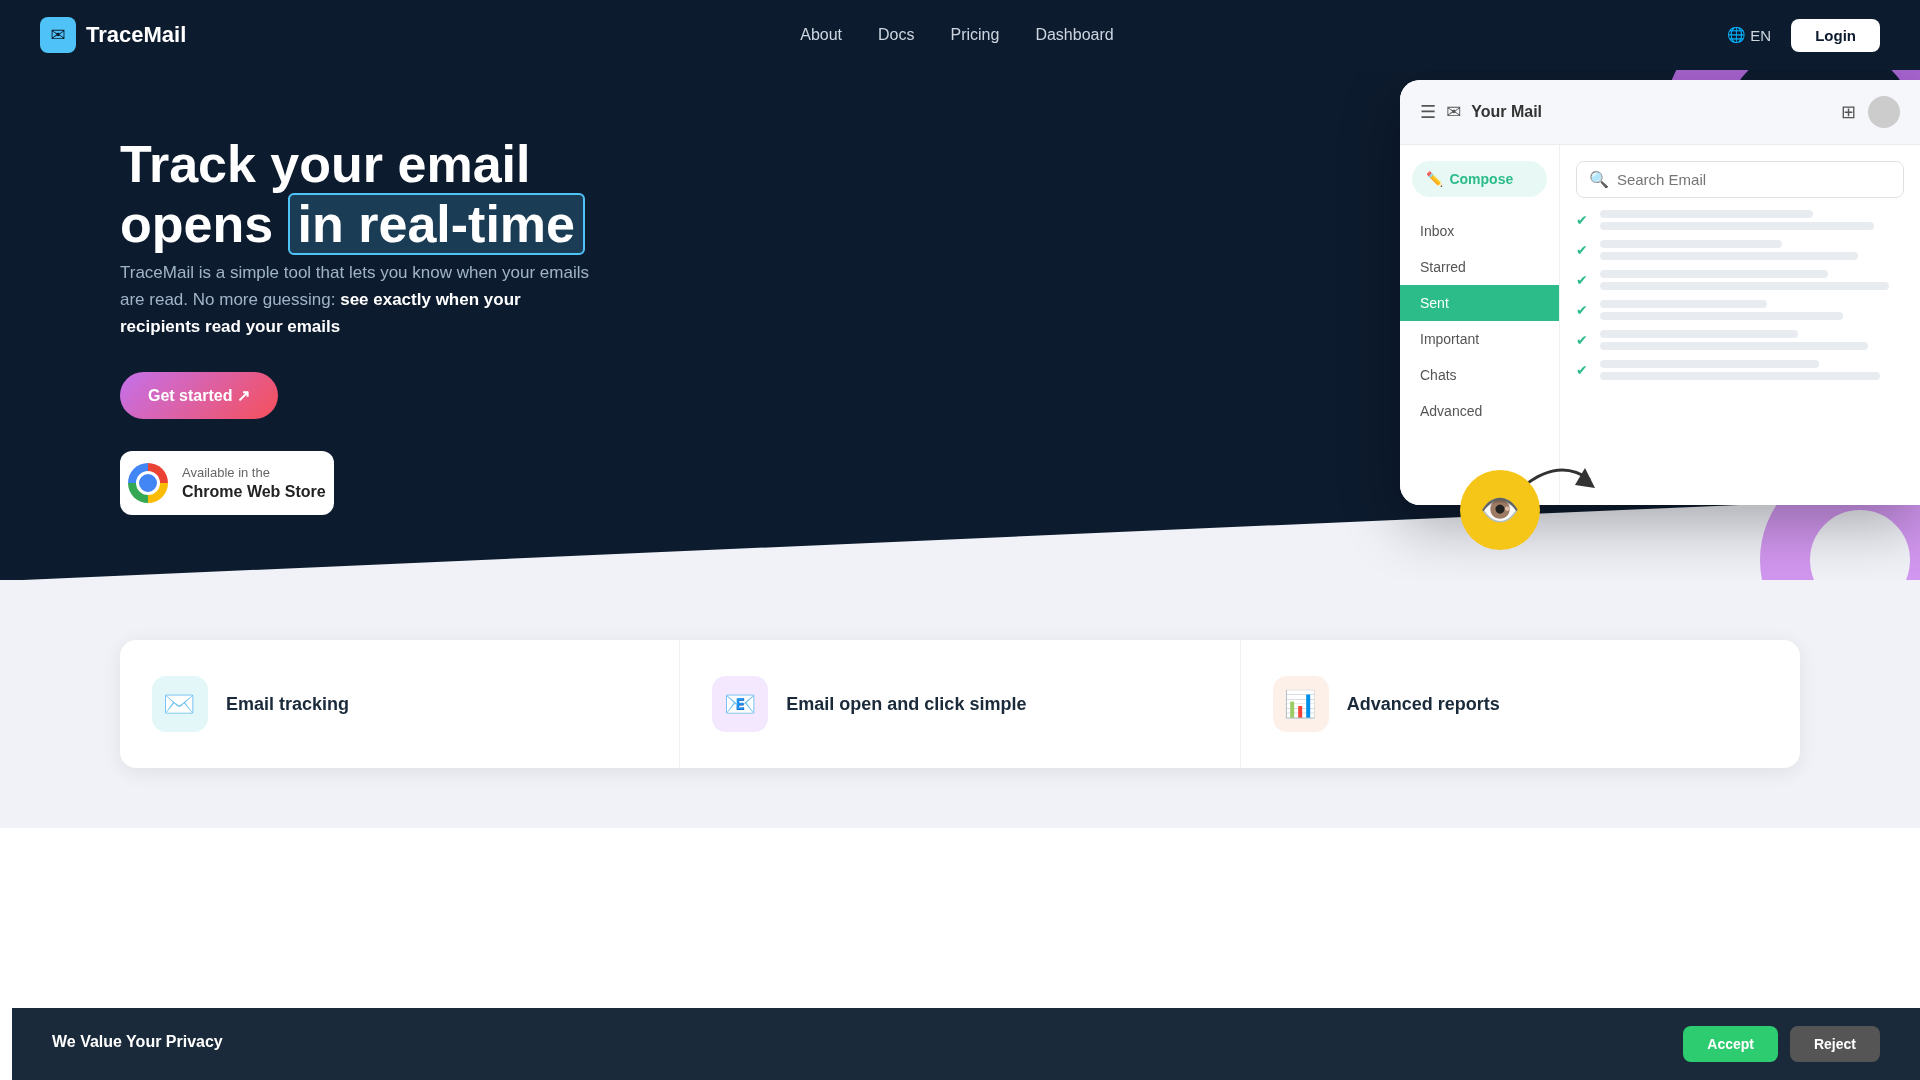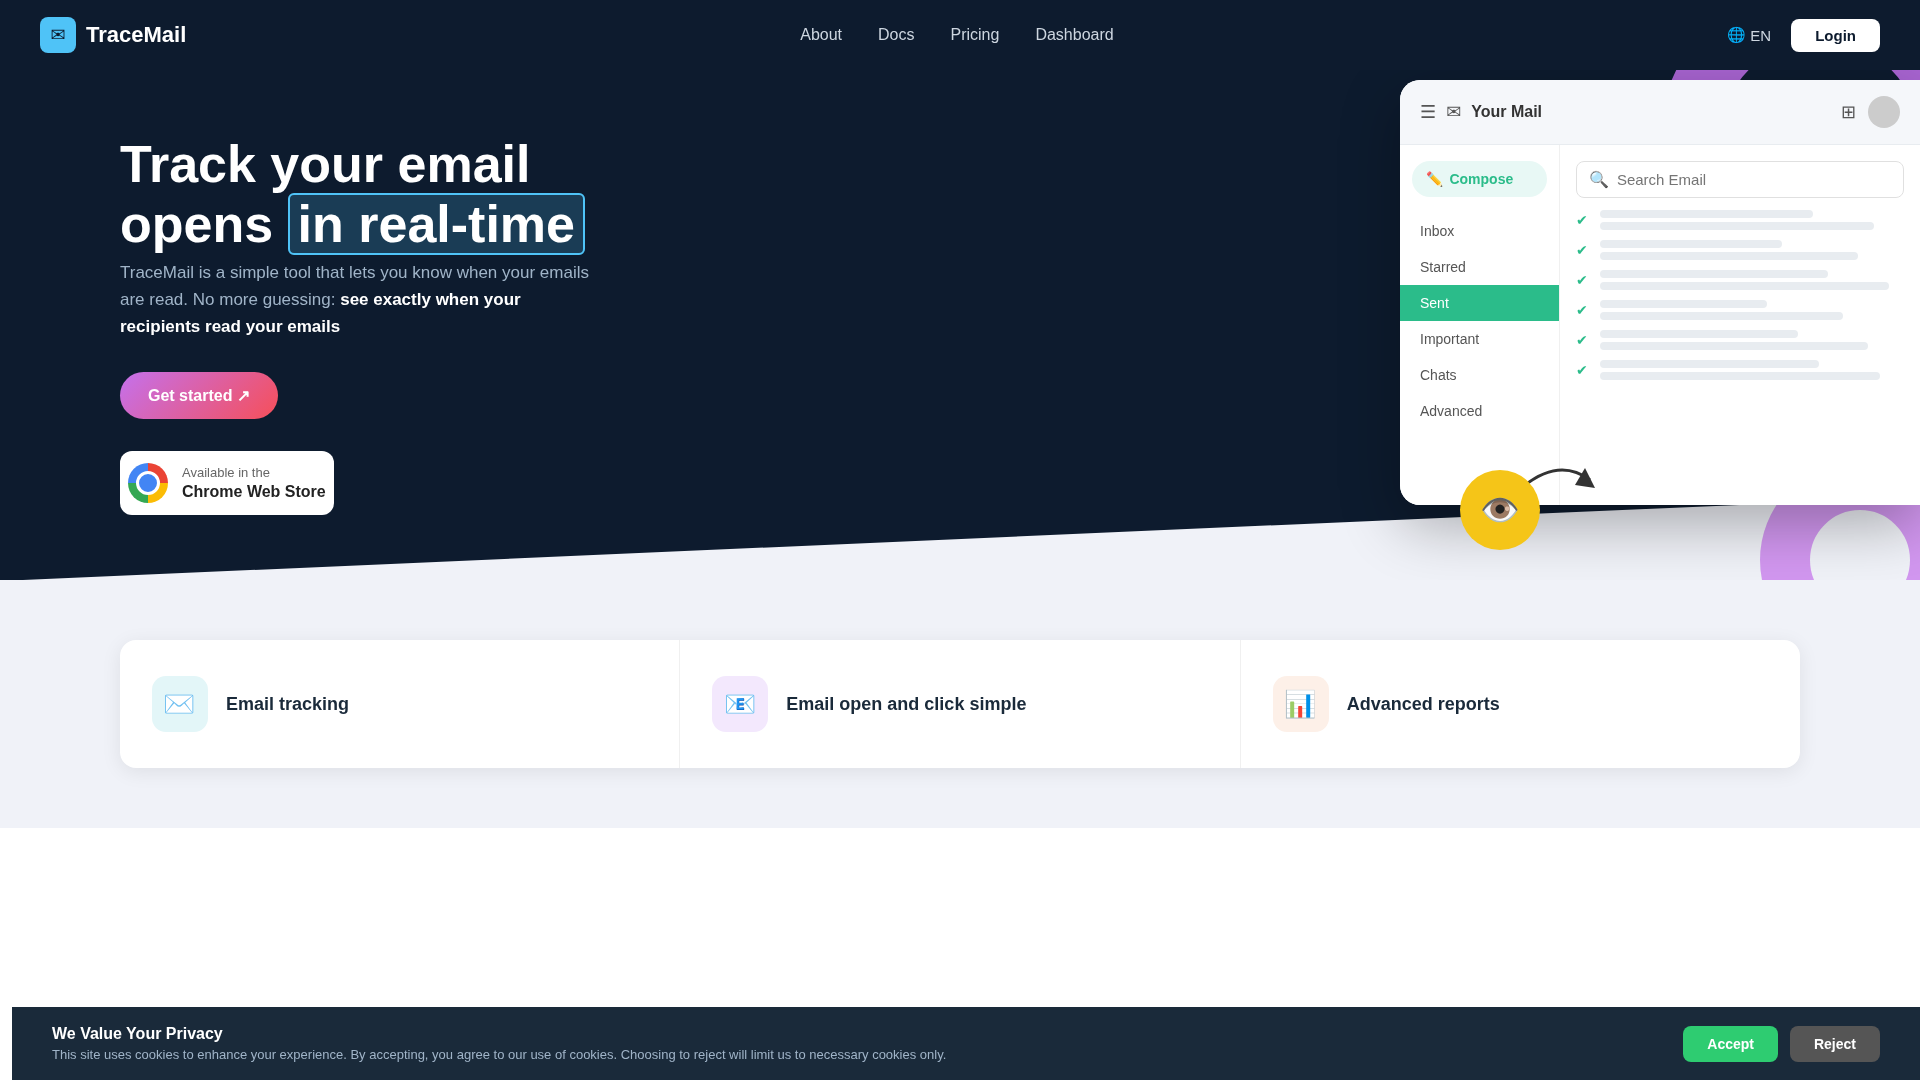--- a/index.html
+++ b/index.html
@@ -367,19 +367,18 @@
         <span class="feature-label">Advanced reports</span>
       </div>
 
     </div>
   </section>
 </div>
 
 <div class="cookie-banner">
   <div class="cookie-text">
     <h3>We Value Your Privacy</h3>
-    <p>This site uses cookies to enhance your experience. By accepting, you agree to our use of cookies. Choosing to reject will limit us to necessary cookies only.</p>
   </div>
   <div class="cookie-btns">
     <button class="btn-accept">Accept</button>
     <button class="btn-reject">Reject</button>
   </div>
 </div>
 
 </body></html>

